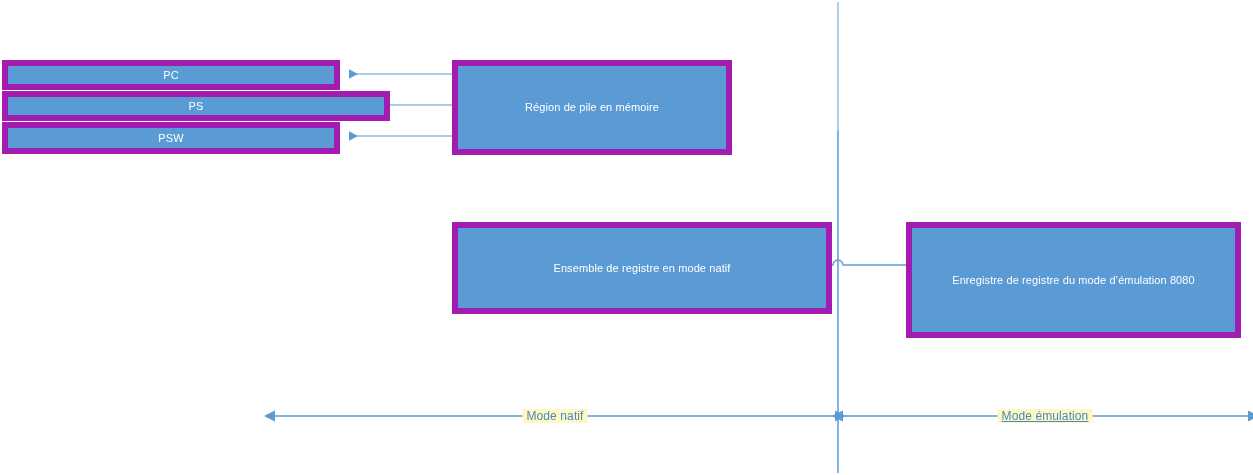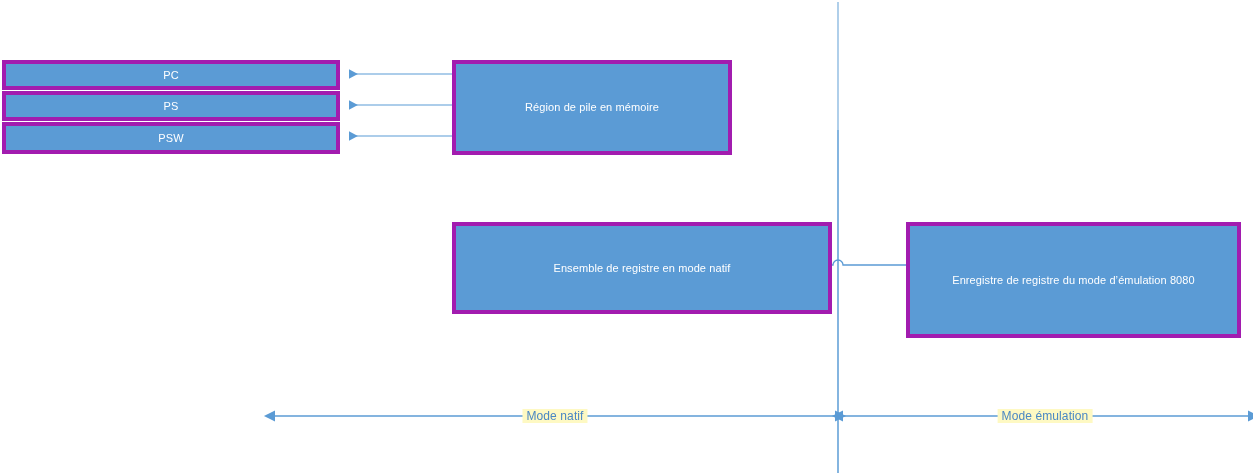--- a/index.html
+++ b/index.html
@@ -14,34 +14,34 @@
     position: relative;
     width: 1253px;
     height: 475px;
     background: #ffffff;
     overflow: hidden;
   }
   .box {
     position: absolute;
     box-sizing: border-box;
     background: #5B9BD5;
-    border: 4px solid #a21caf;
+    border: 6px solid #a21caf;
     color: #ffffff;
     font-size: 11px;
     line-height: 1.3;
     display: flex;
     align-items: center;
     justify-content: center;
     text-align: center;
     padding: 2px 10px;
     letter-spacing: 0.1px;
   }
   
   #box-pc   { left: 2px;  top: 60px;  width: 338px; height: 30px; }
-  #box-ps   { left: 2px;  top: 91px;  width: 338px; height: 30px; }
+  #box-ps   { left: 2px;  top: 91px;  width: 388px; height: 30px; }
   #box-psw  { left: 2px;  top: 122px; width: 338px; height: 32px; }
 
   
   #box-memory-region { left: 452px; top: 60px; width: 280px; height: 95px; }
 
   
   #box-native-registers { left: 452px; top: 222px; width: 380px; height: 92px; }
 
   
   #box-emulation-registers { left: 906px; top: 222px; width: 335px; height: 116px; }
@@ -60,21 +60,21 @@
     position: absolute;
     font-size: 12px;
     color: #4a87c4;
     background: #fef9c3;
     padding: 0 4px;
     white-space: nowrap;
     transform: translate(-50%, -50%);
     letter-spacing: 0.1px;
   }
   #label-mode-natif     { left: 555px; top: 416px; }
-  #label-mode-emulation { left: 1045px; top: 416px; }
+  #label-mode-emulation { left: 1045px; top: 416px; text-decoration: underline; }
 </style>
 </head>
 <body>
 
 <div id="diagram-canvas">
 
   <svg id="connectors" viewBox="0 0 1253 475" xmlns="http://www.w3.org/2000/svg">
     <defs>
       <marker id="arrow-left" markerWidth="9" markerHeight="9" refX="8" refY="4.5" orient="auto" markerUnits="strokeWidth">
         <path d="M 8,0.6 L 8,8.4 L 0.6,4.5 z" fill="#5B9BD5"></path>

